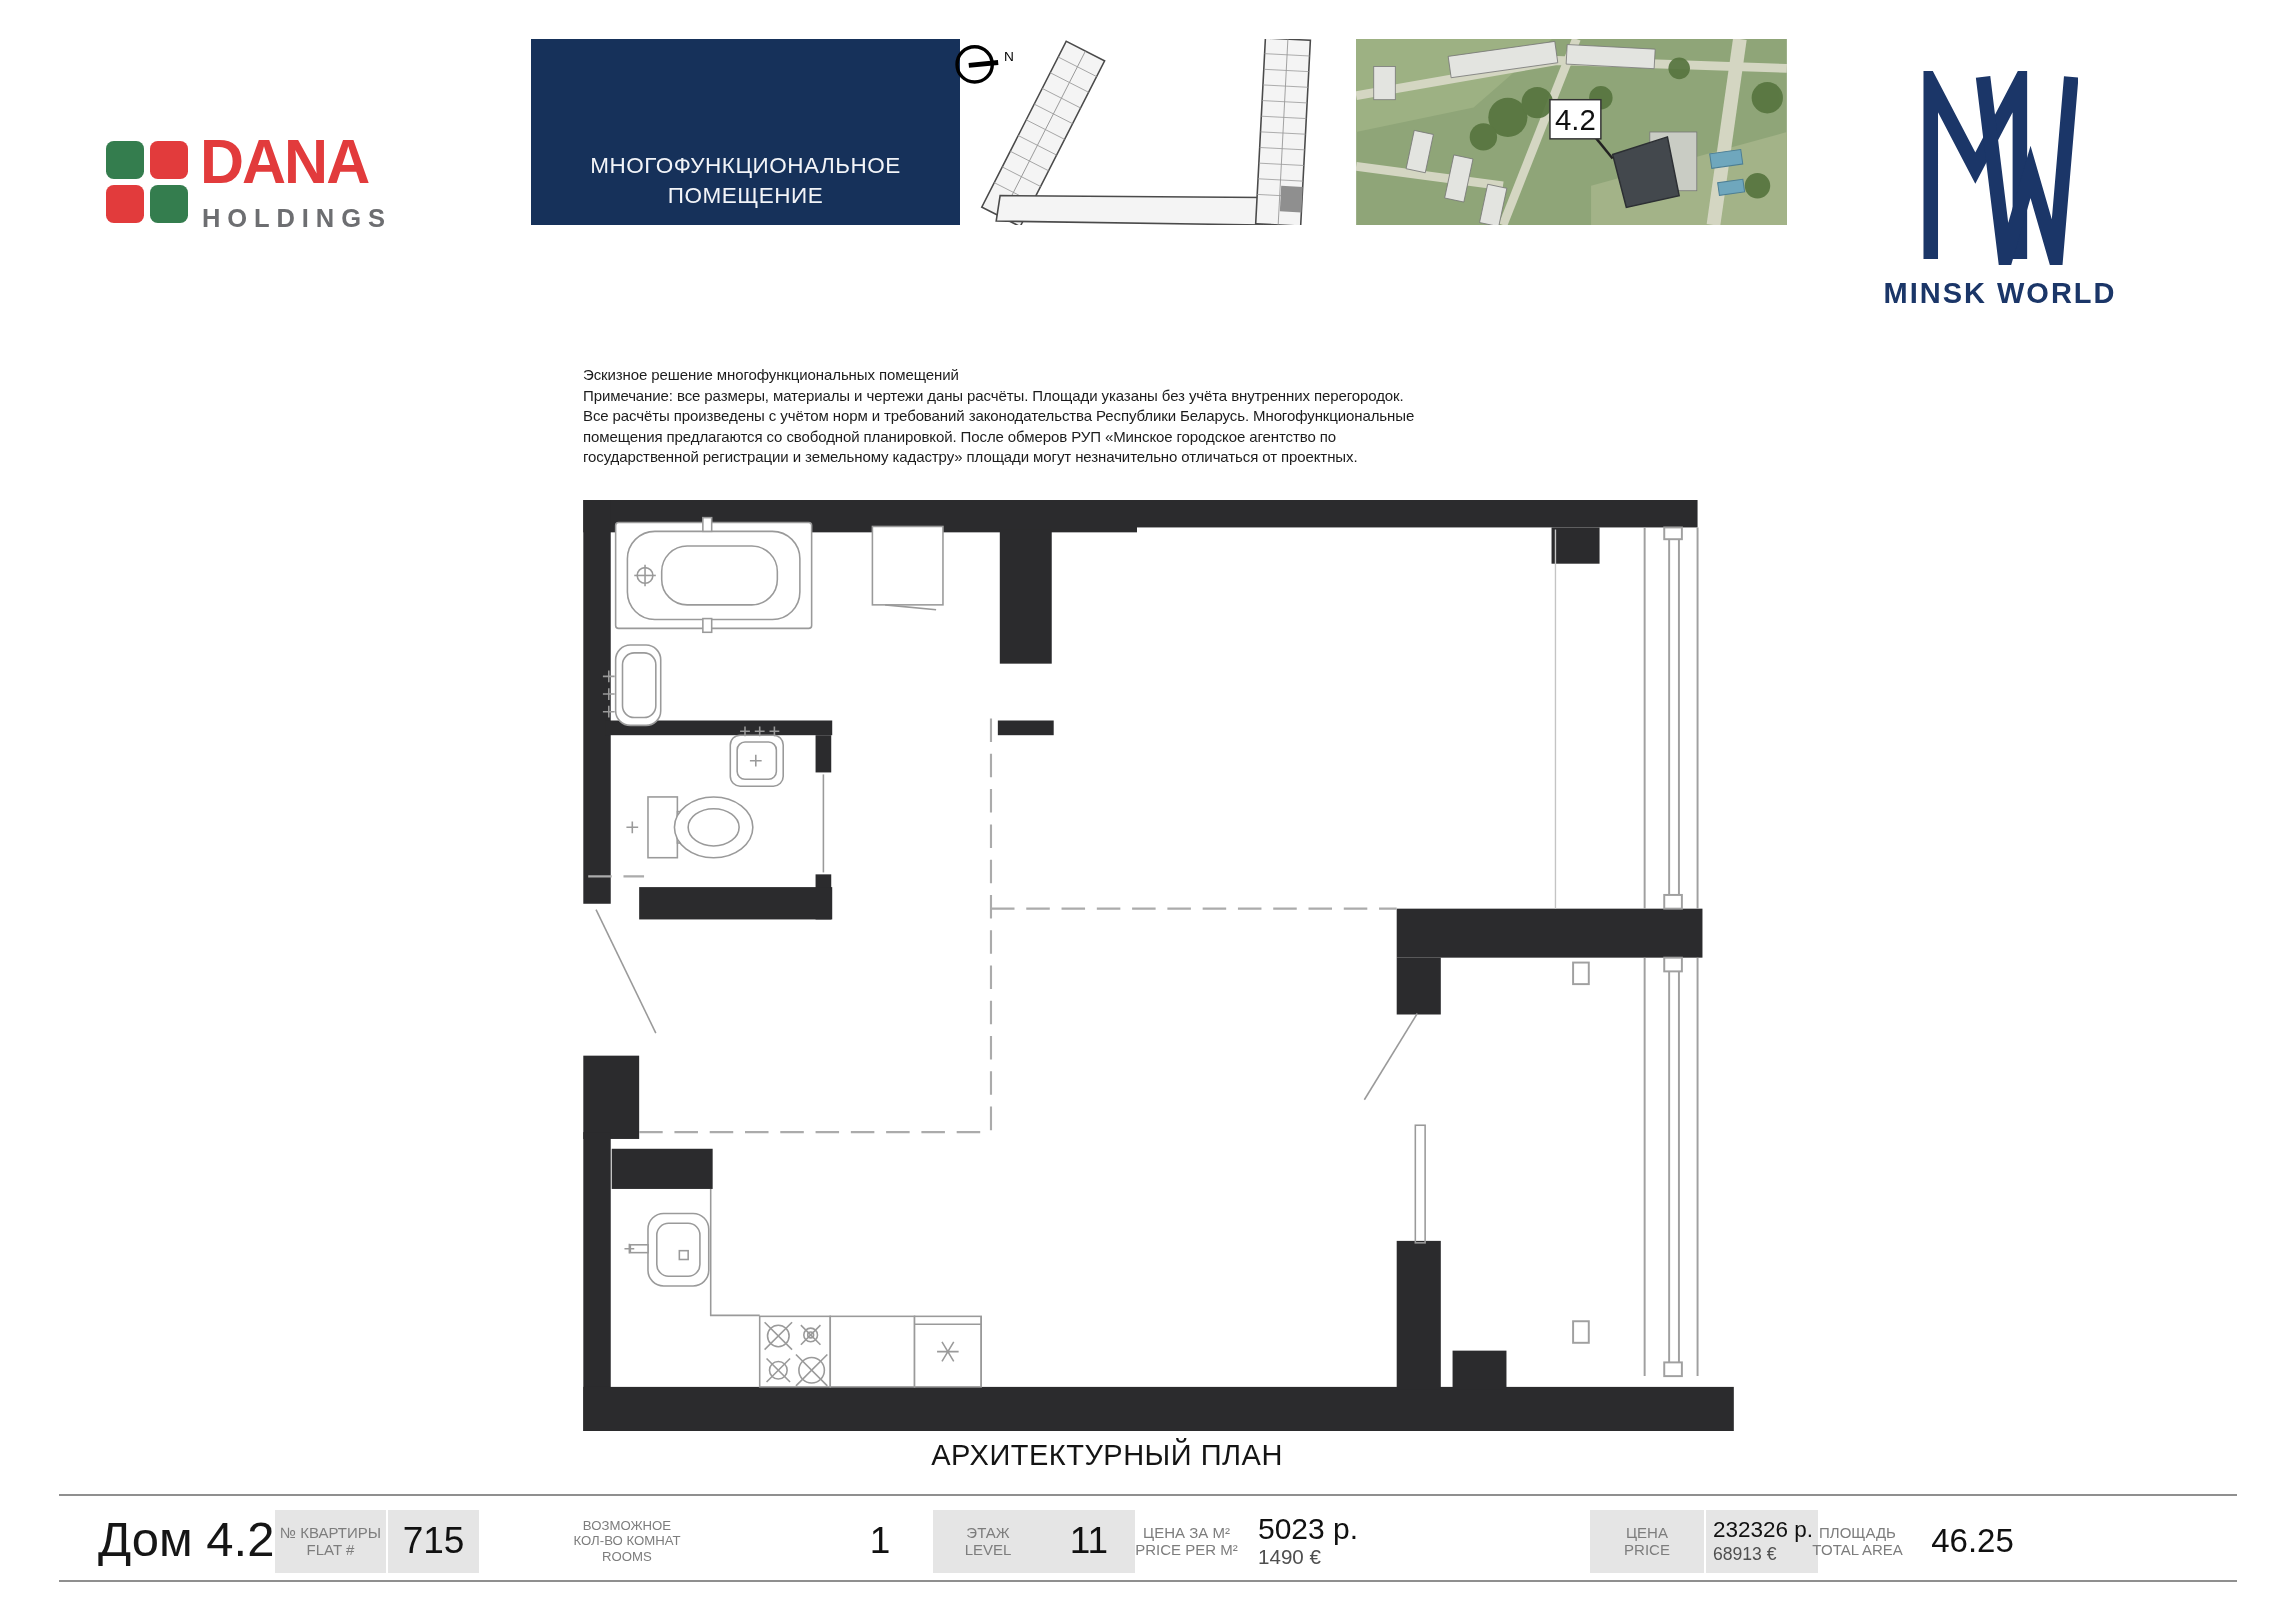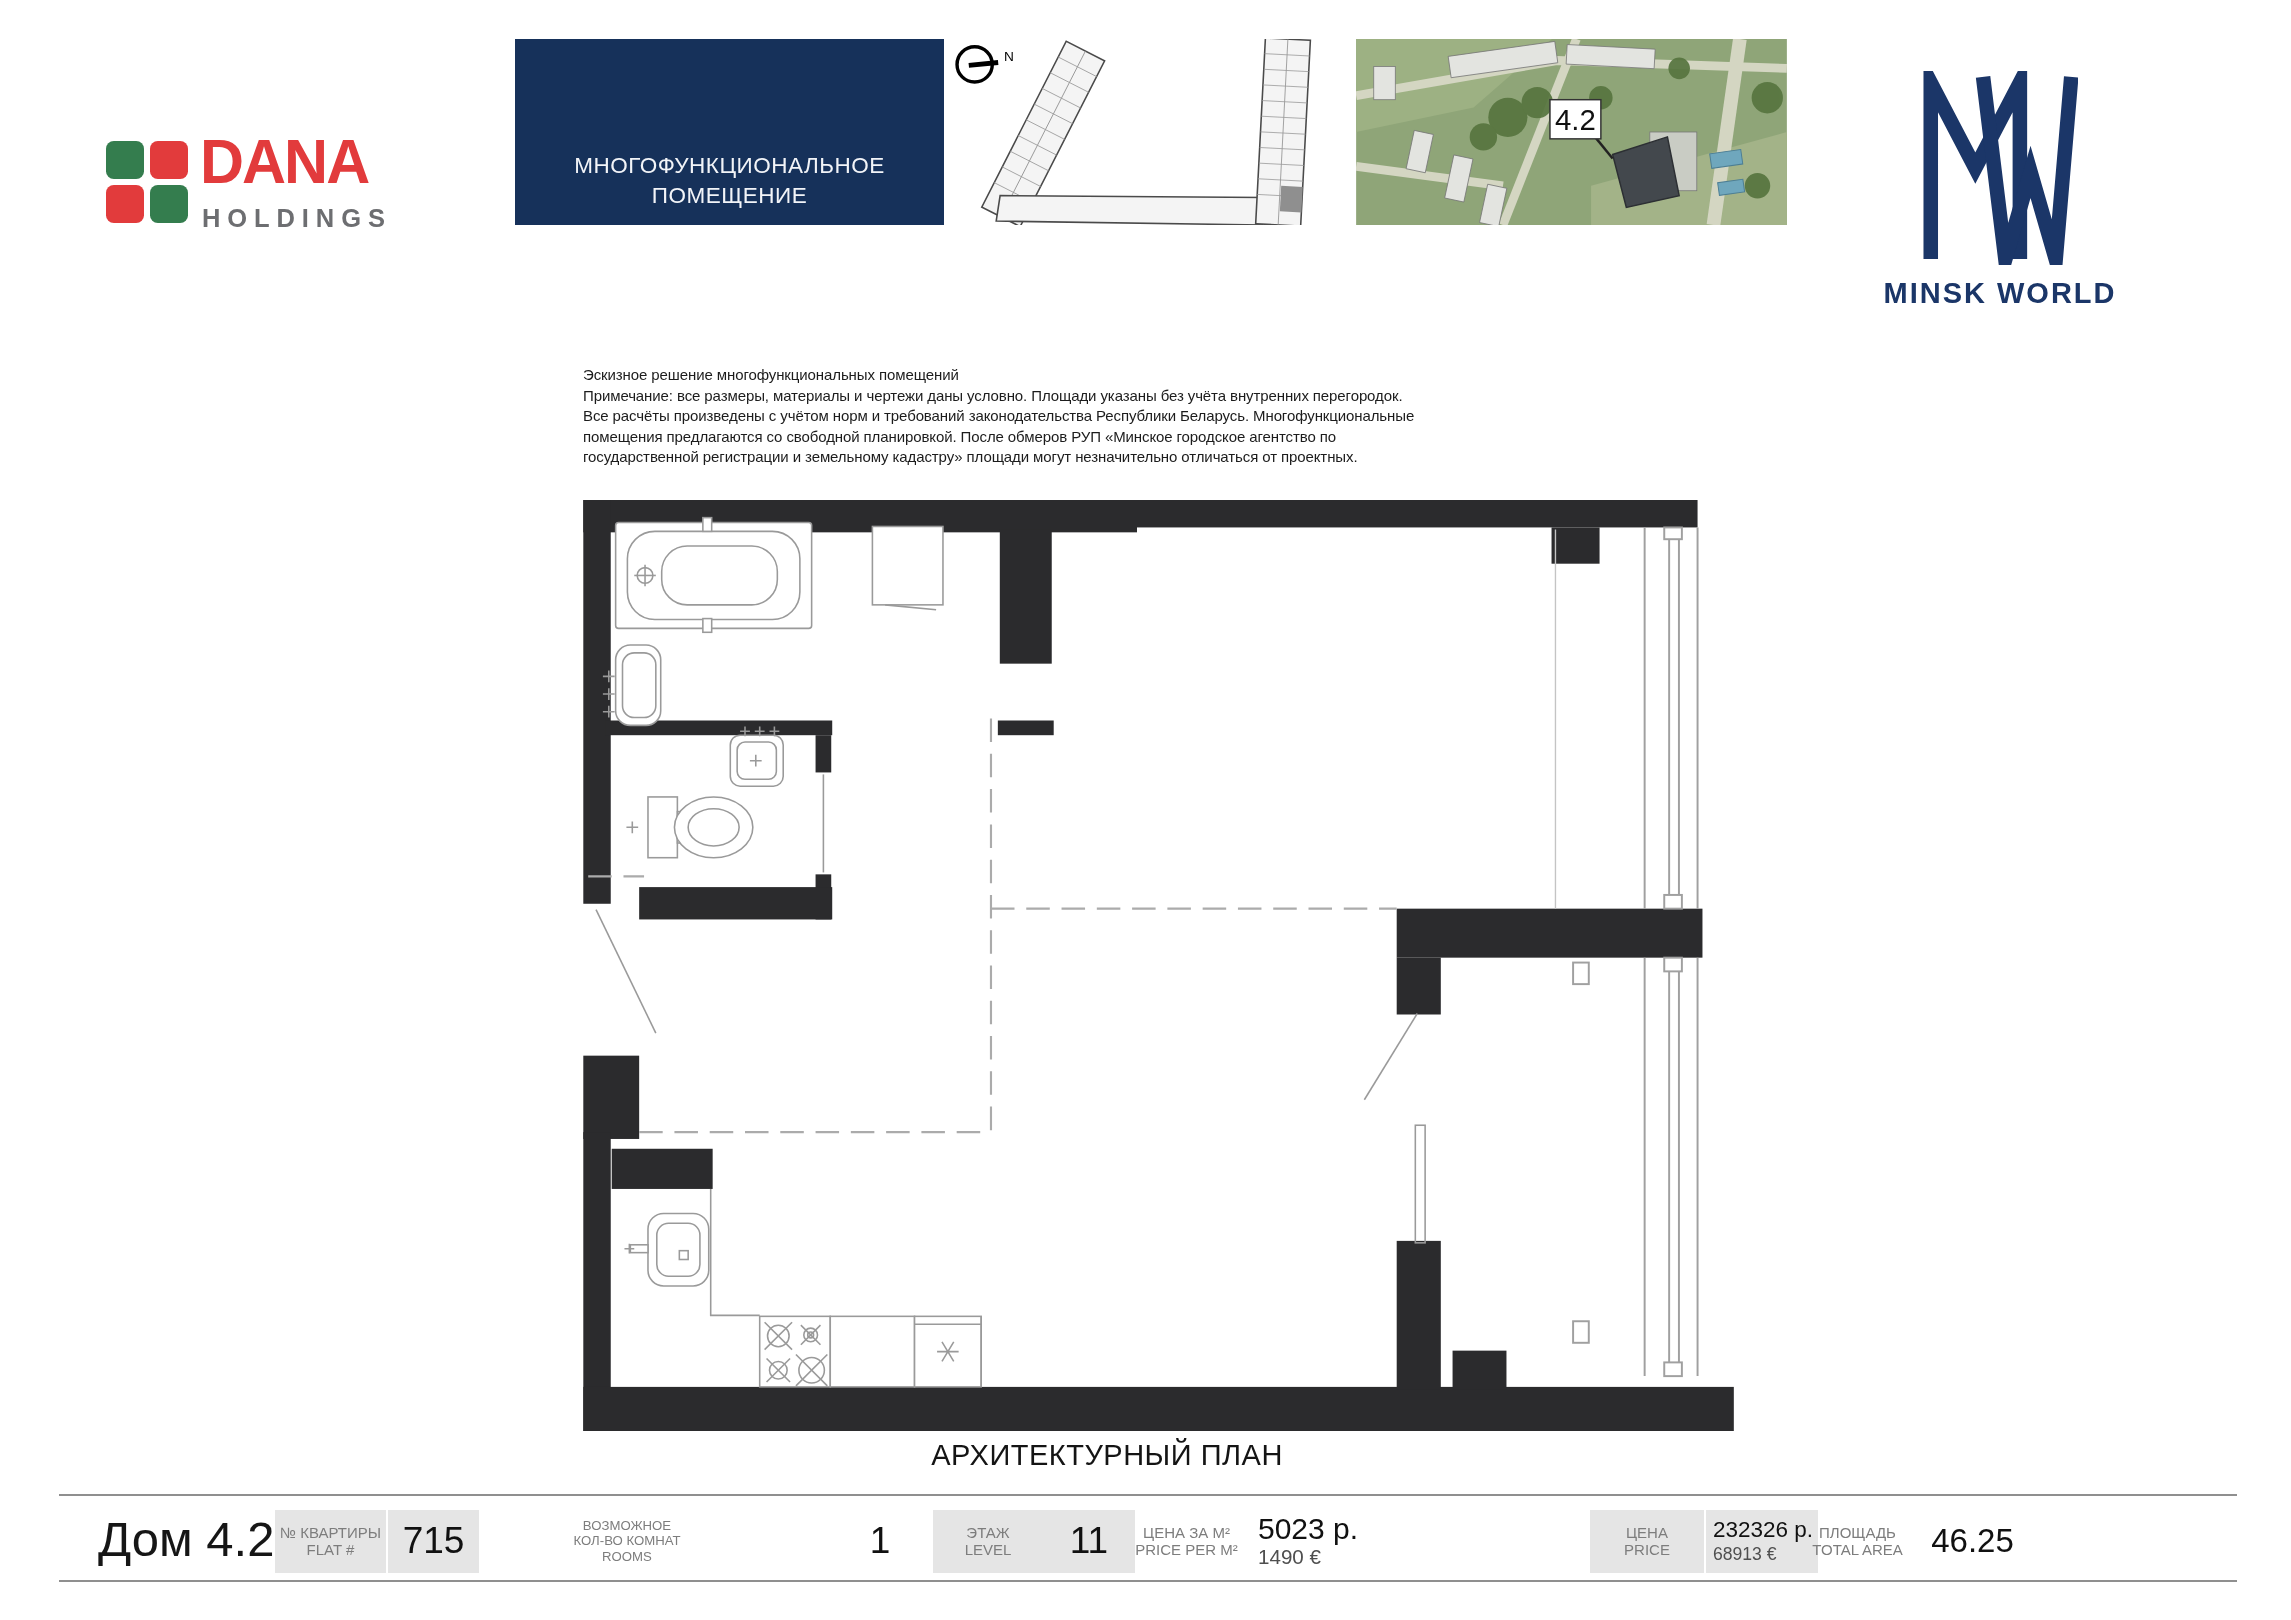--- a/index.html
+++ b/index.html
@@ -12,21 +12,21 @@
   .dana-squares{position:absolute;left:0;top:2px;width:86px;height:86px;}
   .sq{position:absolute;width:38px;height:38px;border-radius:7.8px;}
   .sq.g{background:#347d4e;} .sq.r{background:#e23b3c;}
   .sq.tl{left:0;top:0;} .sq.tr{left:44px;top:0;}
   .sq.bl{left:0;top:44px;} .sq.br{left:44px;top:44px;}
   .dana-word{position:absolute;left:94px;top:-11.8px;font-size:61px;font-weight:bold;
              color:#e23b3c;letter-spacing:-2px;transform:scaleY(1.02);}
   .dana-sub{position:absolute;left:96px;top:65px;font-size:25.5px;font-weight:bold;
             color:#6d6e71;letter-spacing:6.9px;}
 
-  .type-box{left:515px;top:39px;width:429px;height:186px;background:#16315a;
+  .type-box{left:531px;top:39px;width:429px;height:186px;background:#16315a;
             display:flex;flex-direction:column;justify-content:flex-end;align-items:center;
             padding-bottom:13.7px;box-sizing:border-box;}
   .type-box div{color:#f2f4f8;font-size:22.5px;line-height:30px;letter-spacing:0.5px;text-align:center;}
 
   .site-plan{left:939px;top:39px;width:412px;height:186px;}
   .aerial{left:1356px;top:39px;width:431px;height:186px;overflow:hidden;}
 
   .mw-mono{left:1923px;top:71px;width:155px;height:194px;}
   .mw-name{left:1880px;top:277px;width:240px;text-align:center;font-size:29px;
            font-weight:bold;color:#1b3668;letter-spacing:2px;}
@@ -182,21 +182,21 @@
     <g stroke="#1b3668" stroke-width="15" fill="none" stroke-miterlimit="8">
       <polyline points="8,194 8,12 54,100 100,12 100,194"></polyline>
       <polyline points="62,6 85,194 111,104 137,194 153,6"></polyline>
     </g>
   </svg>
 </div>
 <div class="abs mw-name">MINSK WORLD</div>
 
 <div class="abs disclaimer">
   <div>Эскизное решение многофункциональных помещений</div>
-  <div>Примечание: все размеры, материалы и чертежи даны условно. Площади указаны без учёта внутренних перегородок.</div>
+  <div>Примечание: все размеры, материалы и чертежи даны расчёты. Площади указаны без учёта внутренних перегородок.</div>
   <div>Все расчёты произведены с учётом норм и требований законодательства Республики Беларусь. Многофункциональные</div>
   <div>помещения предлагаются со свободной планировкой. После обмеров РУП «Минское городское агентство по</div>
   <div>государственной регистрации и земельному кадастру» площади могут незначительно отличаться от проектных.</div>
 </div>
 
 <div class="abs floorplan">
 <svg width="1157" height="931" viewBox="0 0 1180 950">
 
   <g fill="#2b2b2d">
     <rect x="0" y="0" width="565" height="33"></rect>

